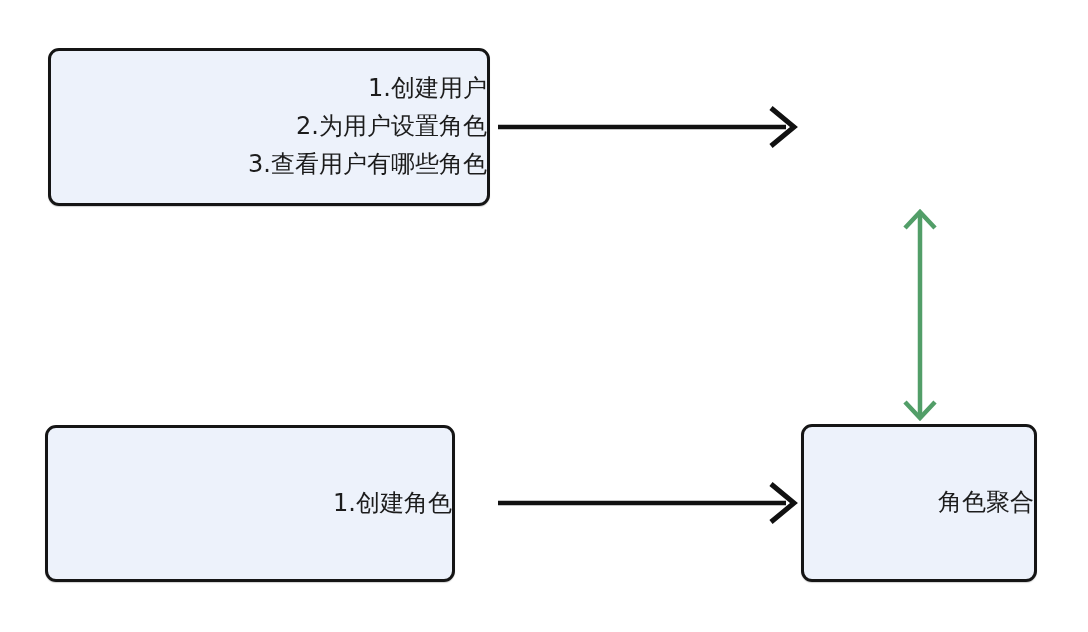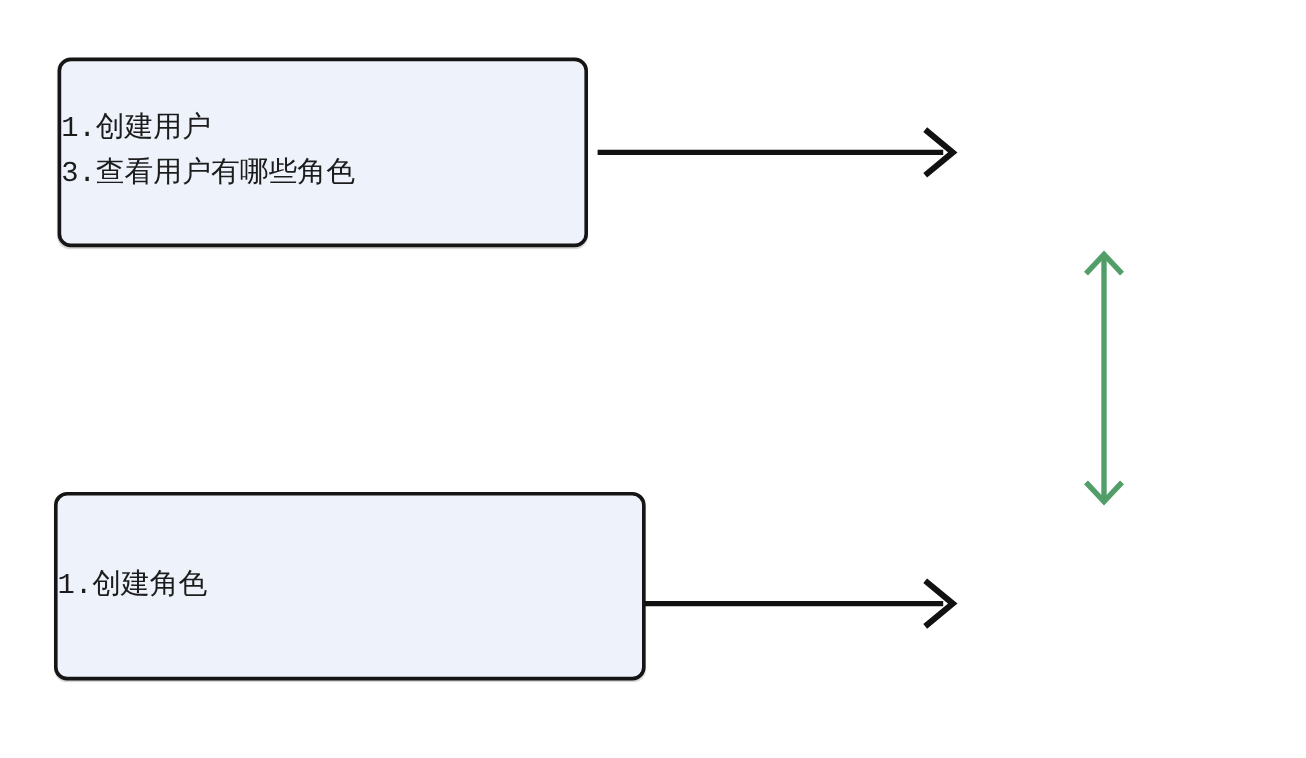--- a/index.html
+++ b/index.html
@@ -16,33 +16,32 @@
     overflow: hidden;
   }
   .node {
     position: absolute;
     box-sizing: border-box;
     background: #edf2fb;
     border: 3px solid #151515;
     border-radius: 11px;
     display: flex;
     flex-direction: column;
-    align-items: flex-start;
+    align-items: flex-end;
     justify-content: center;
     color: #1c1c1c;
     font-size: 24px;
     line-height: 1.58;
     text-align: center;
     box-shadow: 0 1px 1px rgba(0,0,0,0.18);
-    font-family: Liberation Mono, monospace;
   }
   .node .line { white-space: nowrap; }
   #user-commands { left: 48px;  top: 48px;  width: 442px; height: 158px; }
   #user-aggregate { left: 801px; top: 49px;  width: 236px; height: 156px; }
-  #role-commands { left: 45px;  top: 410px; width: 493px; height: 157px; }
+  #role-commands { left: 45px;  top: 425px; width: 410px; height: 157px; }
   #role-aggregate { left: 801px; top: 424px; width: 236px; height: 158px; }
   svg.arrows {
     position: absolute;
     left: 0; top: 0;
     width: 1088px;
     height: 632px;
     pointer-events: none;
   }
 </style>
 </head>
@@ -64,22 +63,26 @@
 
     <g>
       <line x1="920" y1="214" x2="920" y2="416" stroke-width="4.5" stroke="#529e68"></line>
       <polyline points="905,228 920,212 935,228" fill="none" stroke-width="4.5" stroke-linecap="butt" stroke-linejoin="miter" stroke="#529e68"></polyline>
       <polyline points="905,402 920,418 935,402" fill="none" stroke-width="4.5" stroke-linecap="butt" stroke-linejoin="miter" stroke="#529e68"></polyline>
     </g>
   </svg>
 
   <div class="node" id="user-commands">
     <div class="line">1.创建用户</div>
+    <div class="line">2.为用户设置角色</div>
     <div class="line">3.查看用户有哪些角色</div>
   </div>
 
 
   <div class="node" id="role-commands">
     <div class="line">1.创建角色</div>
   </div>
 
+  <div class="node" id="role-aggregate">
+    <div class="line">角色聚合</div>
+  </div>
 
 </div>
 
 </body></html>

